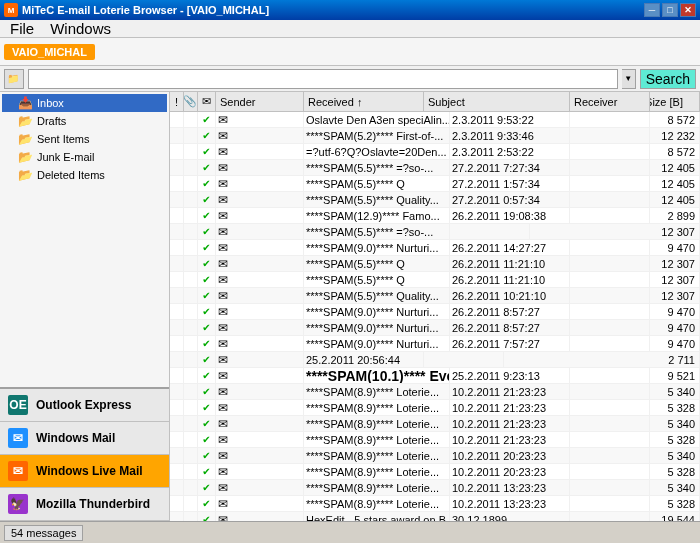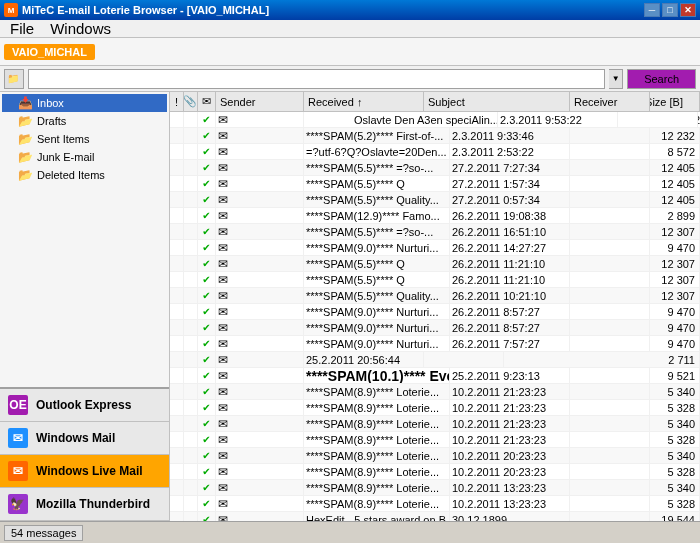--- a/index.html
+++ b/index.html
@@ -129,26 +129,26 @@
       background: #e0e0e0;
       border: 1px solid #a0a0a0;
       border-left: none;
       display: flex;
       align-items: center;
       justify-content: center;
       cursor: pointer;
       font-size: 8px;
     }
     .search-btn {
-      background: #a21caf;
+      background: #5eead4;
       border: 1px solid #a0a0a0;
       height: 20px;
-      padding: 0 16px;
-      cursor: pointer;
-      font-size: 11px;
+      padding: 0 5px;
+      cursor: pointer;
+      font-size: 14px;
     }
 
     
     .main-layout {
       display: flex;
       height: calc(543px - 20px - 18px - 28px - 26px - 22px);
     }
 
     
     .sidebar {
@@ -196,21 +196,21 @@
     .client-btn.active { background: #ffa500; color: #000; }
     .client-btn-icon {
       width: 20px;
       height: 20px;
       border-radius: 2px;
       display: flex;
       align-items: center;
       justify-content: center;
       font-size: 12px;
     }
-    .client-btn-icon.outlook { background: #a21caf; color: white; }
+    .client-btn-icon.outlook { background: #0f766e; color: white; }
     .client-btn-icon.wmail { background: #1e90ff; color: white; }
     .client-btn-icon.wlive { background: #ff6600; color: white; }
     .client-btn-icon.thunderbird { background: #9933cc; color: white; }
 
     
     .email-area {
       flex: 1;
       display: flex;
       flex-direction: column;
       overflow: hidden;
@@ -393,21 +393,21 @@
     <div class="email-list" id="email-list">
     <div class="email-row">
       <div class="cell col-excl"></div>
       <div class="cell col-attach"></div>
       <div class="cell col-read">
             <span style="color:#00aa00;font-size:10px;">✔</span>
           </div>
       <div class="cell col-sender">
             <span style="font-size:12px;">✉</span>
           </div>
-      <div class="cell col-subject" style="font-size:11px;margin-left:48px;">Oslavte Den A3en speciAlin...</div>
+      <div class="cell col-subject" style="font-size:11px;">Oslavte Den A3en speciAlin...</div>
       <div class="cell col-received">2.3.2011 9:53:22</div>
       <div class="cell col-receiver"></div>
       <div class="cell col-size">8 572</div>
     </div>
         <div class="email-row alt">
       <div class="cell col-excl"></div>
       <div class="cell col-attach"></div>
       <div class="cell col-read">
             <span style="color:#00aa00;font-size:10px;">✔</span>
           </div>
@@ -492,21 +492,20 @@
         <div class="email-row alt">
       <div class="cell col-excl"></div>
       <div class="cell col-attach"></div>
       <div class="cell col-read">
             <span style="color:#00aa00;font-size:10px;">✔</span>
           </div>
       <div class="cell col-sender">
             <span style="font-size:12px;">✉</span>
           </div>
       <div class="cell col-subject" style="font-size:11px;">****SPAM(5.5)**** =?so-...</div>
-      <div class="cell col-received">26.2.2011 16:51:10</div>
       <div class="cell col-receiver"></div>
       <div class="cell col-size">12 307</div>
     </div>
         <div class="email-row">
       <div class="cell col-excl"></div>
       <div class="cell col-attach"></div>
       <div class="cell col-read">
             <span style="color:#00aa00;font-size:10px;">✔</span>
           </div>
       <div class="cell col-sender">

